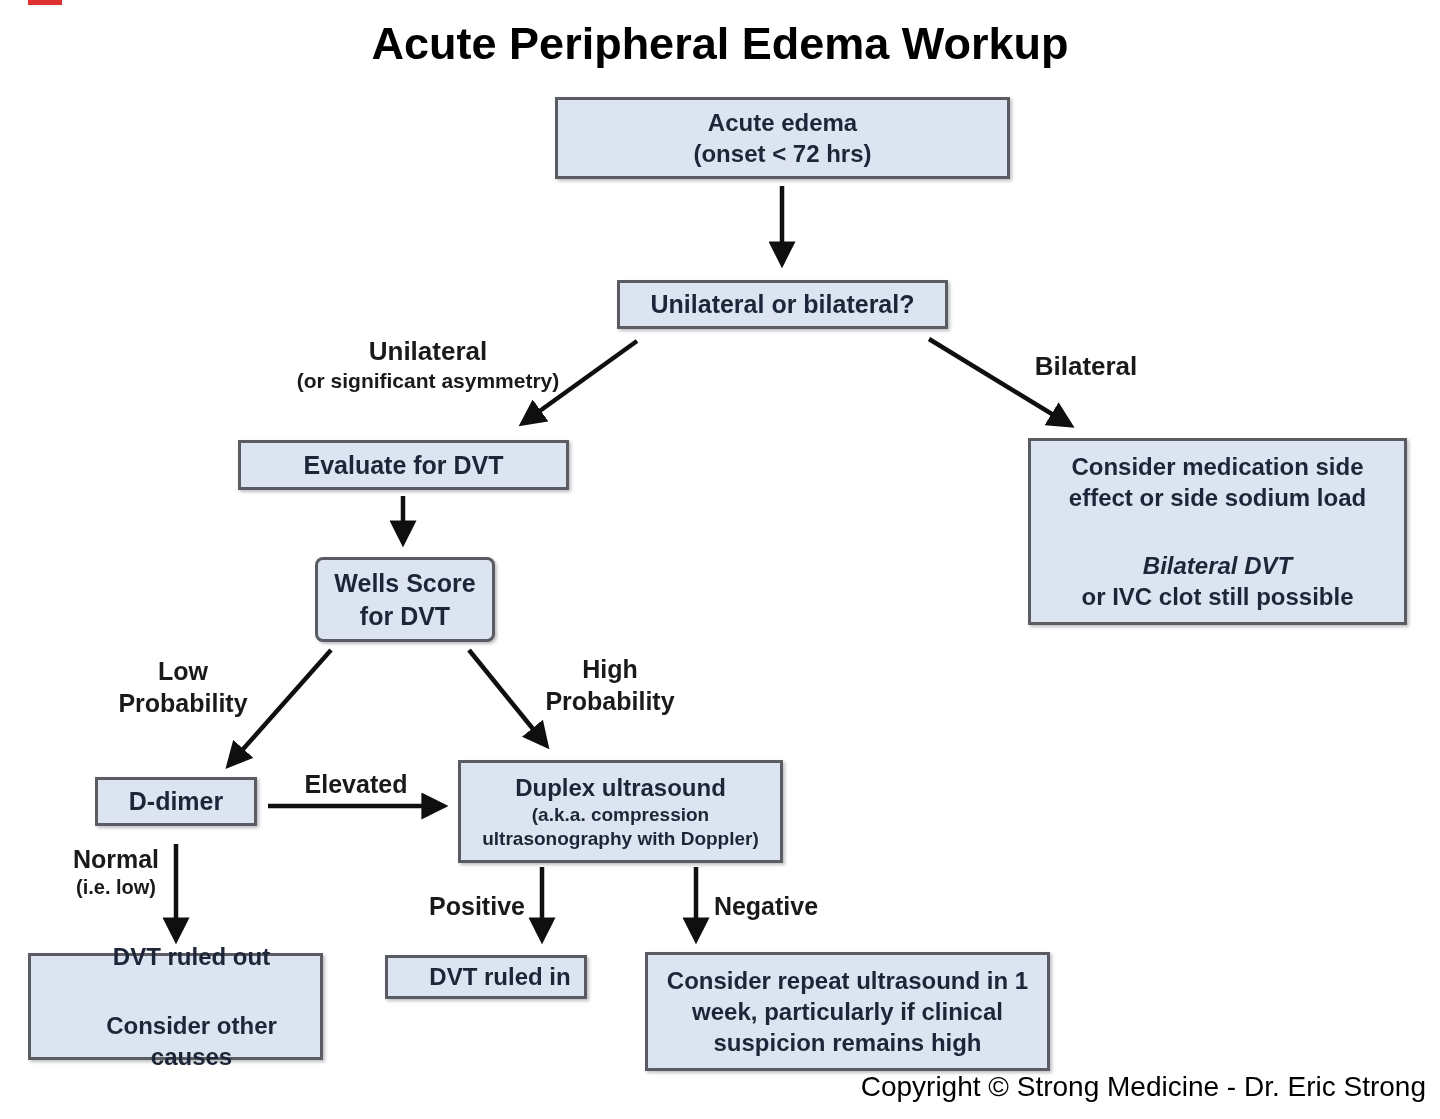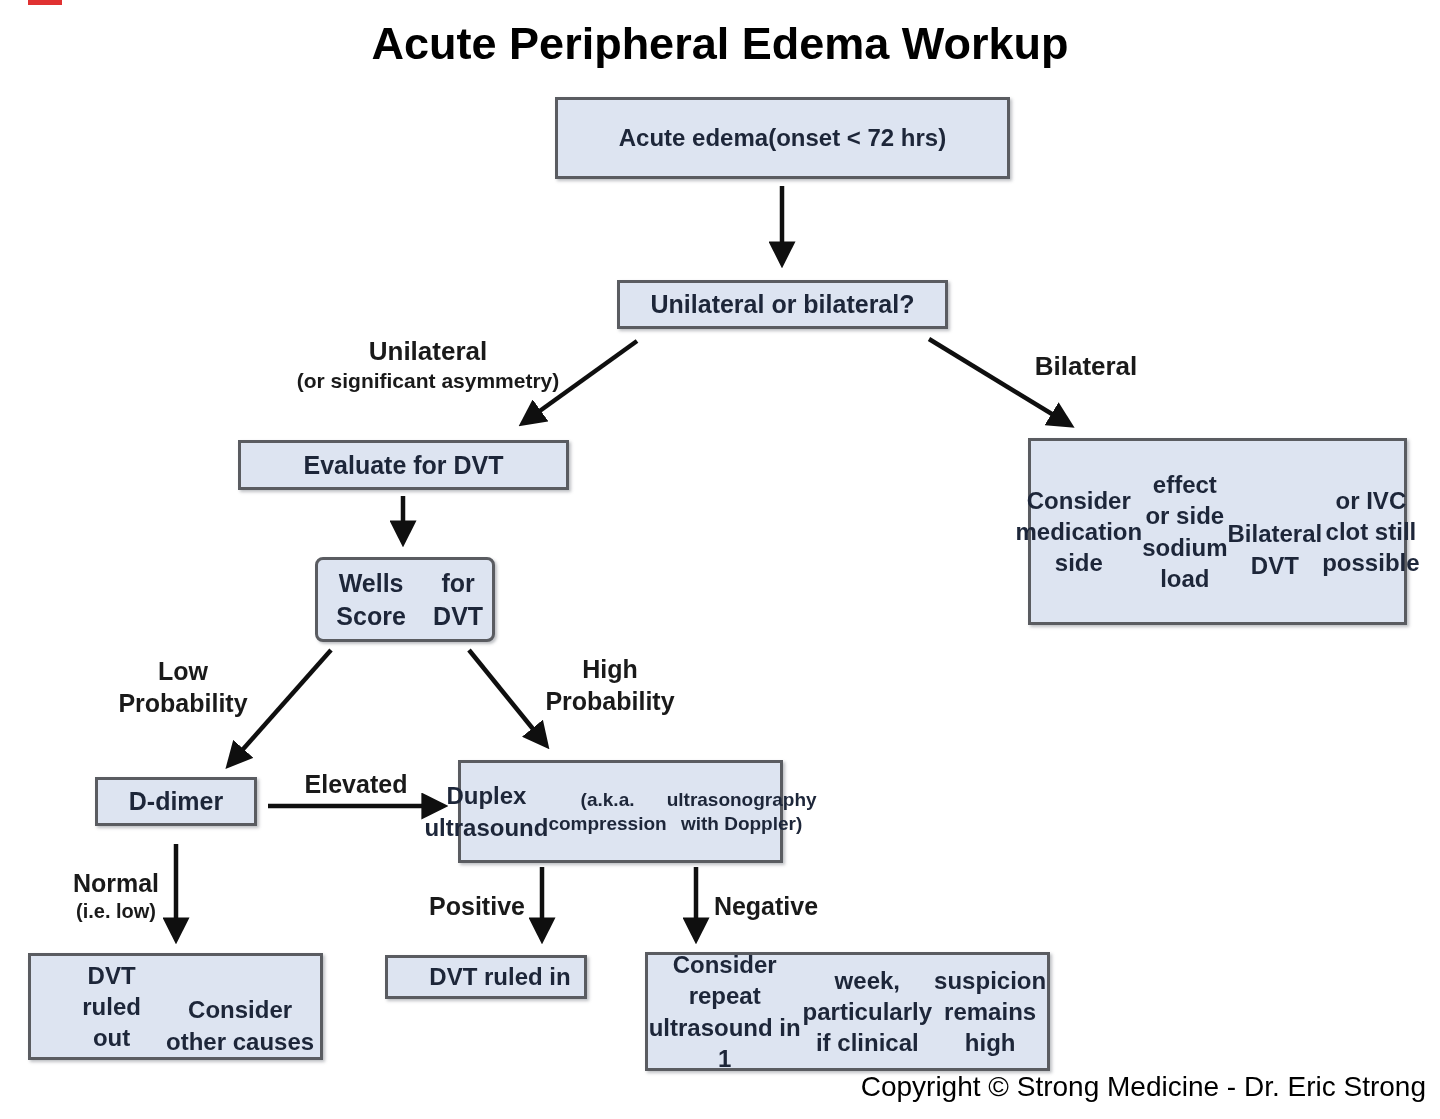--- a/index.html
+++ b/index.html
@@ -10,51 +10,51 @@
   .artifact-red { position:absolute; left:28px; top:0; width:34px; height:5px; background:#e03131; }
   .title {
     position:absolute; top:18px; left:0; width:100%; text-align:center;
     font-size:45px; font-weight:bold; color:#000;
   }
   svg.arrows { position:absolute; left:0; top:0; width:1440px; height:1119px; pointer-events:none; }
   .node {
     position:absolute; box-sizing:border-box;
     background:#dde4f1; border:3px solid #5a5c61; color:#1d2639;
     font-weight:bold; text-align:center;
-    display:flex; align-items:center; justify-content:center;
+    display:flex; flex-direction:column; align-items:center; justify-content:center;
     line-height:1.3; box-shadow:2px 2px 3px rgba(110,115,125,0.45);
   }
   .node span { display:block; }
   .node span.gap { margin-top:38px; }
   .node span.small { font-size:19px; line-height:1.25; }
   #node-acute      { left:555px;  top:97px;  width:455px; height:82px;  font-size:24px; }
   #node-question   { left:617px;  top:280px; width:331px; height:49px;  font-size:25px; }
   #node-evaluate   { left:238px;  top:440px; width:331px; height:50px;  font-size:25px; }
   #node-wells      { left:315px;  top:557px; width:180px; height:85px;  font-size:25px;border-radius:8px; }
   #node-bilateral  { left:1028px; top:438px; width:379px; height:187px; font-size:24px; }
-  #node-bilateral span.gap { margin-top:36px; }
+  #node-bilateral span.gap { margin-top:36px;font-style:italic; }
   #node-ddimer     { left:95px;   top:777px; width:162px; height:49px;  font-size:25px; }
   #node-duplex     { left:458px;  top:760px; width:325px; height:103px; font-size:24px; }
   #node-ruledout   { left:28px;   top:953px; width:295px; height:107px; font-size:24px;padding-left:32px; }
   #node-ruledin    { left:385px;  top:955px; width:202px; height:44px;  font-size:24px;padding-left:28px; }
   #node-repeat     { left:645px;  top:952px; width:405px; height:119px; font-size:24px; }
   .edge-label {
     position:absolute; transform:translate(-50%,-50%);
     text-align:center; color:#1a1a1a; font-weight:bold;
     font-size:25px; line-height:1.28; white-space:nowrap;
   }
   .edge-label span { display:block; }
   .edge-label .sub  { font-size:21px; }
   .edge-label .sub2 { font-size:20px; }
   #label-unilateral { left:428px;  top:365px; font-size:26px; }
   #label-bilateral  { left:1086px; top:367px; font-size:26px;text-align:center; }
   #label-low        { left:183px;  top:687px; }
   #label-high       { left:610px;  top:685px; }
   #label-elevated   { left:356px;  top:784px; }
-  #label-normal     { left:116px;  top:896px; }
+  #label-normal     { left:116px;  top:872px; }
   #label-positive   { left:477px;  top:906px; }
   #label-negative   { left:766px;  top:906px; }
   .copyright {
     position:absolute; top:1071px; right:14px;
     font-size:28px; color:#000; font-weight:normal;
   }
 </style>
 </head>
 <body>
 

